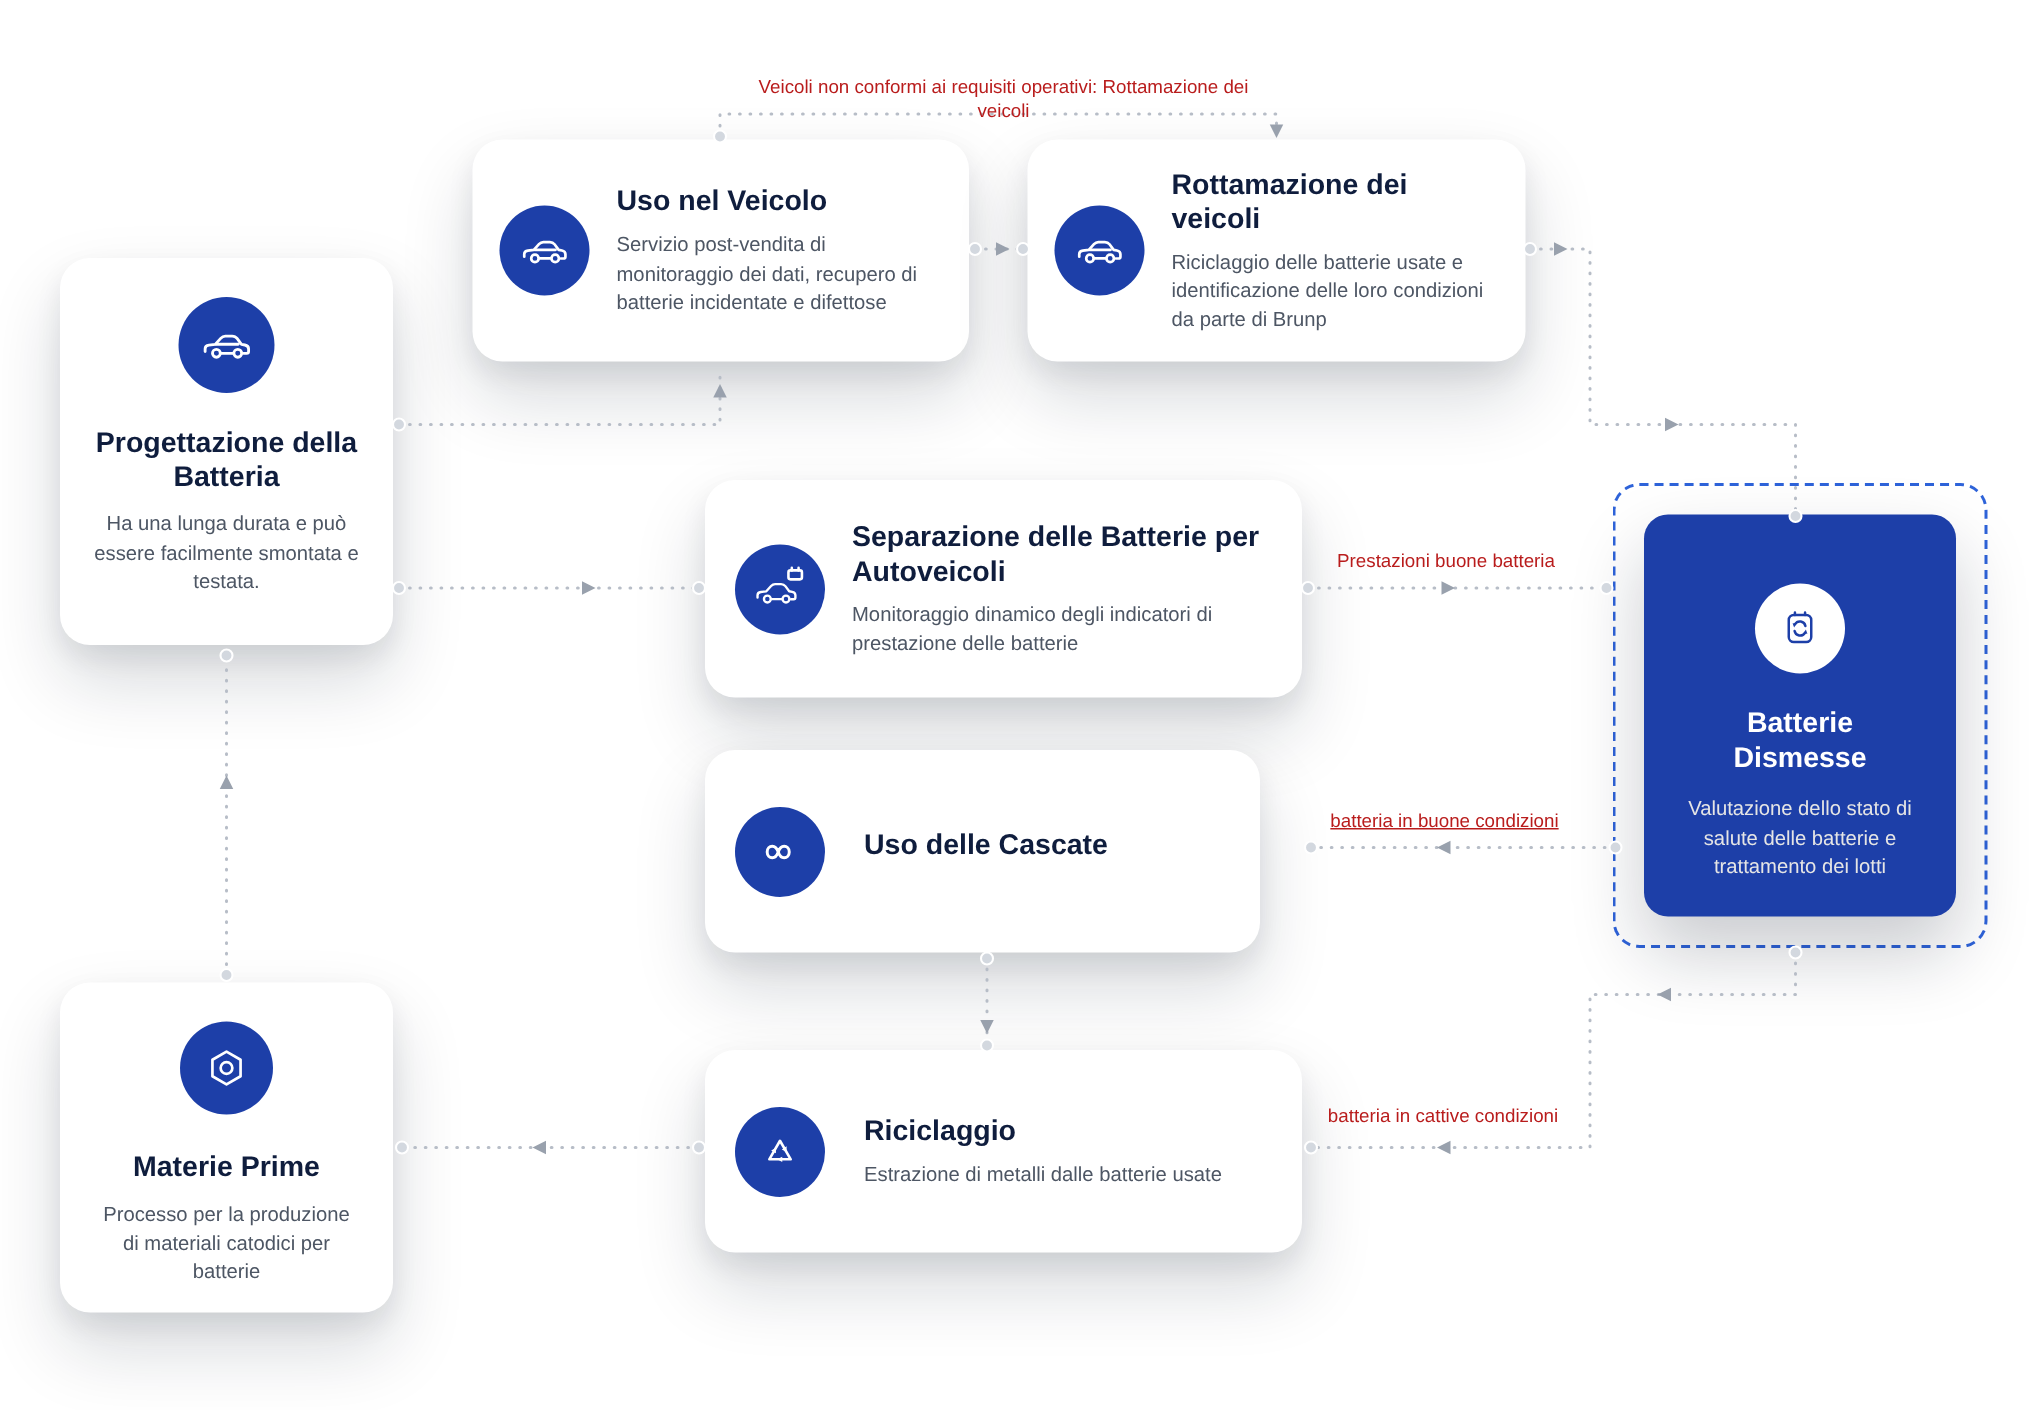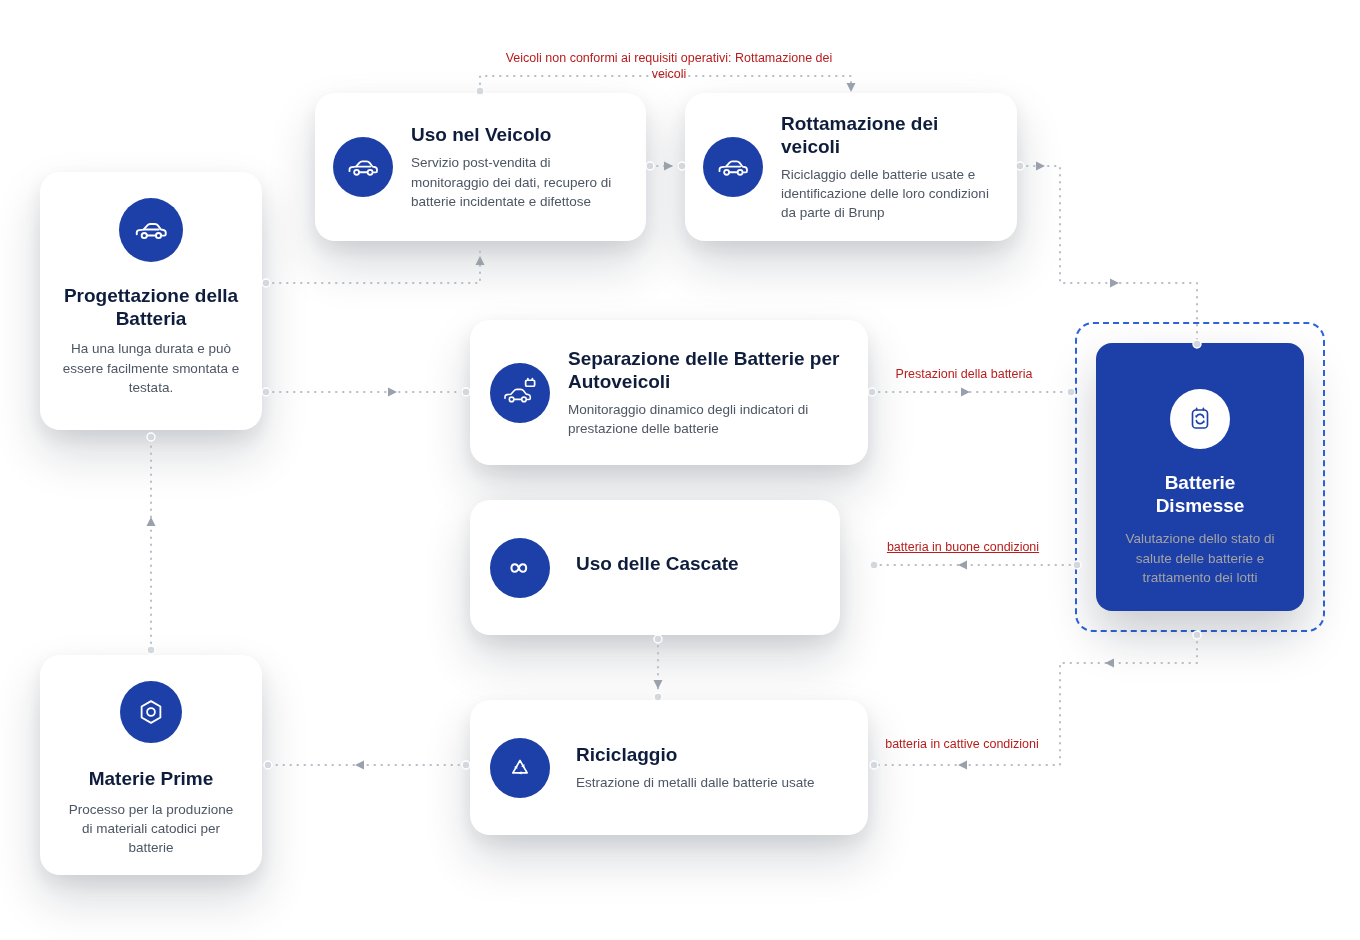--- a/index.html
+++ b/index.html
@@ -33,21 +33,21 @@
   #card-materie .icon-circle { width: 62px; height: 62px; margin-bottom: 24px; }
   #card-materie h3 { margin-bottom: 10px; }
 
   #dismesse-wrapper { position: absolute; left: 1075px; top: 322px; width: 250px; height: 310px;
     border: 2px dashed #2e63d9; border-radius: 18px; padding: 19px; z-index: 2; }
   #card-dismesse { position: relative; left: 0; top: 0; width: 100%; height: 100%;
     border-radius: 16px; background: #1d3fa8; padding: 46px 16px;
     box-shadow: 0 24px 48px rgba(15,23,42,.22); }
   #card-dismesse .icon-circle { background: #ffffff; margin-bottom: 22px; }
   #card-dismesse h3 { color: #ffffff; max-width: 120px; margin-bottom: 12px; }
-  #card-dismesse p { color: #a3a3a3; }
+  #card-dismesse p { color: #e5e5e5; }
 
   #connector-layer { position: absolute; left: 0; top: 0; z-index: 5; pointer-events: none; }
 
   .edge-label { position: absolute; z-index: 6; font-size: 12.5px; color: #b91c1c;
     transform: translateX(-50%); white-space: nowrap; }
   #label-top { white-space: normal; width: 350px; text-align: center; line-height: 1.3; }
 </style>
 </head>
 <body>
 
@@ -232,19 +232,19 @@
       <circle cx="658" cy="697" r="4"></circle>
       <circle cx="466" cy="765" r="4"></circle>
       <circle cx="268" cy="765" r="4"></circle>
       <circle cx="151" cy="650" r="4"></circle>
       <circle cx="151" cy="437" r="4"></circle>
     </g>
   </svg>
 
   <div class="edge-label" id="label-top" style="left:669px; top:50px;">Veicoli non conformi ai requisiti operativi: Rottamazione dei veicoli</div>
 
-  <div class="edge-label" id="label-prestazioni" style="left:964px; top:367px;">Prestazioni della batteria</div>
+  <div class="edge-label" id="label-prestazioni" style="left:964px; top:367px;">Prestazioni buone batteria</div>
 
   <div class="edge-label" id="label-buone" style="left:963px; top:540px;text-decoration:underline;">batteria in buone condizioni</div>
 
   <div class="edge-label" id="label-cattive" style="left:962px; top:737px;">batteria in cattive condizioni</div>
 
 </div>
 
 </body></html>

